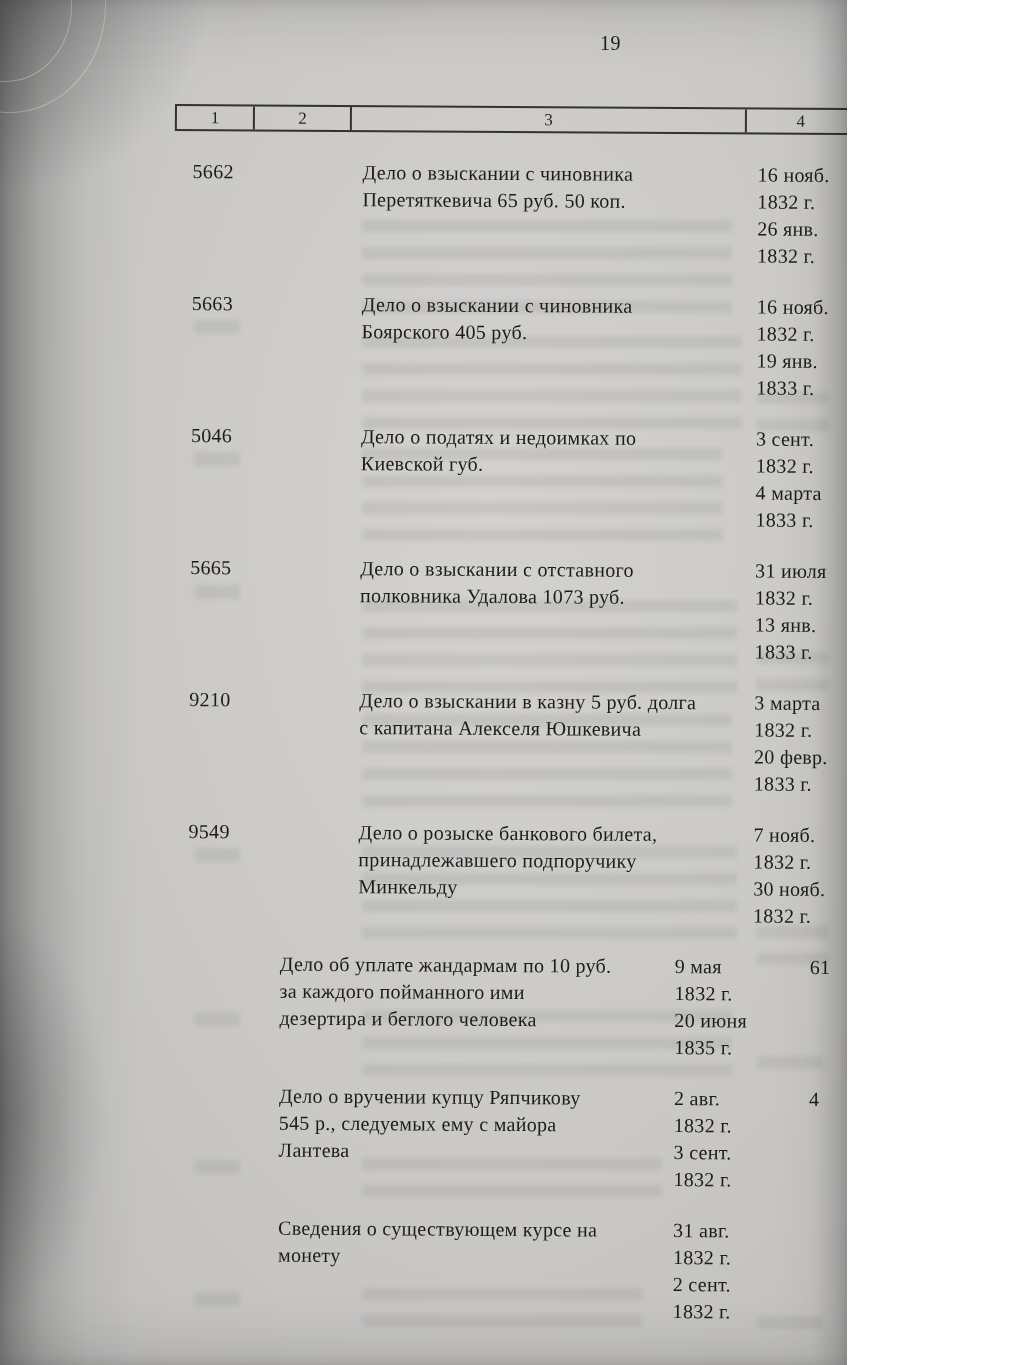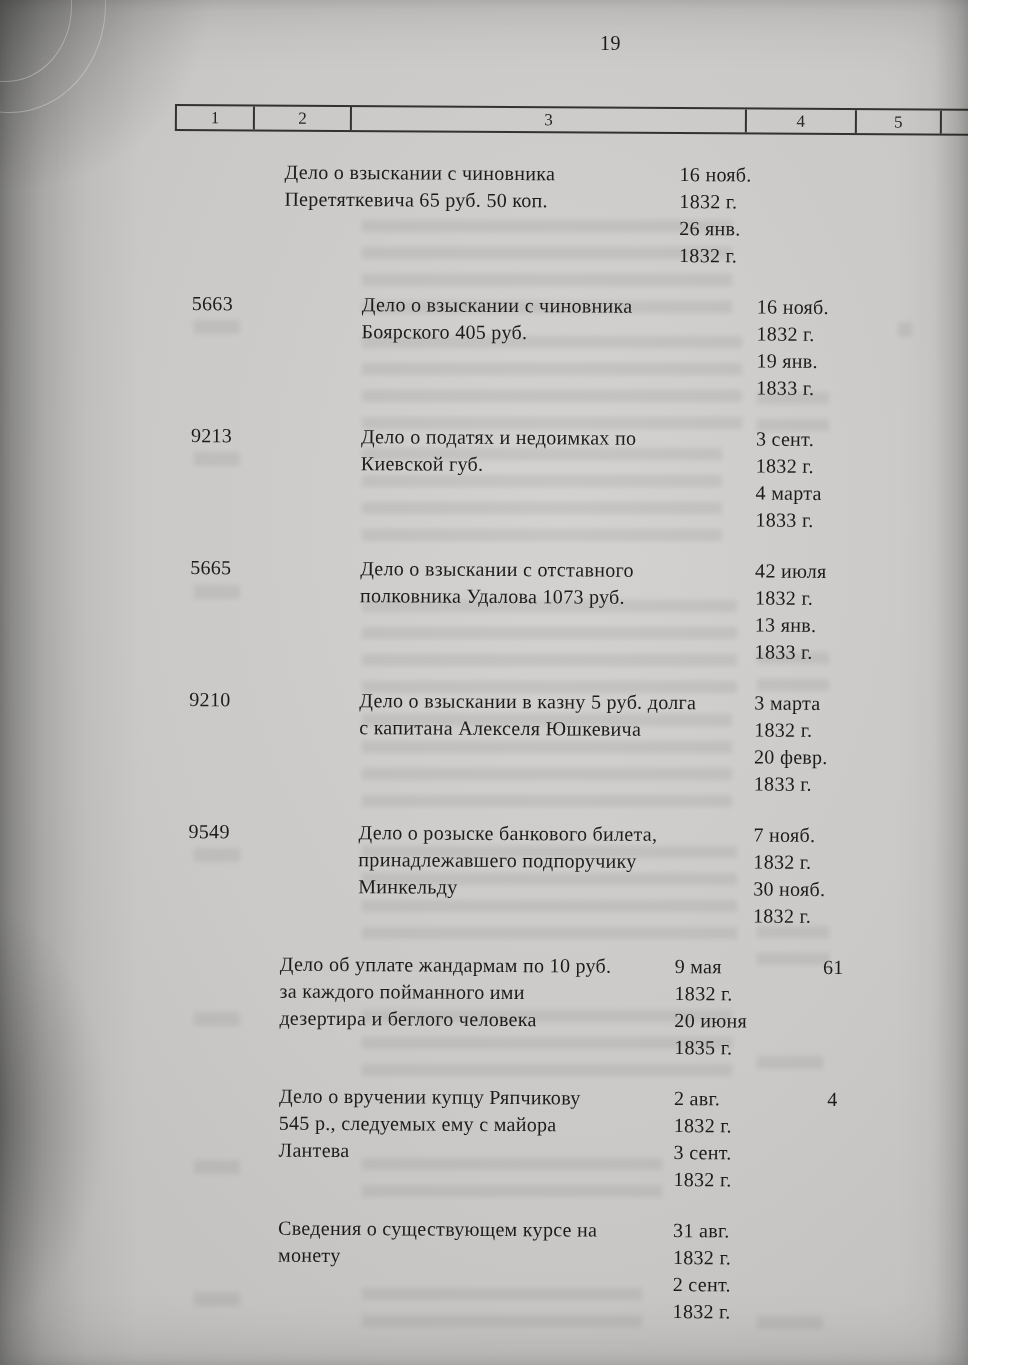--- a/index.html
+++ b/index.html
@@ -1,18 +1,18 @@
 <!DOCTYPE html>
 <html><head>
 <meta charset="utf-8">
 <style>
   html,body{margin:0;padding:0;}
   .page{
     position:relative;
-    width:968px;height:1365px;
+    width:847px;height:1365px;
     background:
       radial-gradient(ellipse at 58% 38%, #d3d2d0 0%, #cac9c7 52%, #bfbebc 100%);
     overflow:hidden;
     font-family:"Liberation Serif","DejaVu Serif",serif;
     color:#1d1c1a;
     text-decoration:underline;
   }
   .vignette{
     position:absolute;inset:0;
     box-shadow:inset 0 0 70px rgba(0,0,0,0.20), inset 0 0 14px rgba(0,0,0,0.12);
@@ -69,21 +69,21 @@
   .tbody{padding-top:27px;}
   .row{
     display:flex;margin-bottom:24px;
     font-size:20px;line-height:27px;letter-spacing:0.3px;
   }
   .cell{box-sizing:border-box;}
   .c-no{width:78px;padding-left:18px;}
   .c-blank{width:97px;}
   .c-title{width:395px;padding-left:13px;white-space:pre-line;}
   .c-dates{width:110px;padding-left:13px;white-space:pre-line;}
-  .c-extra{width:85px;padding-left:38px;text-align:center;}
+  .c-extra{width:85px;padding-left:38px;}
 
   
   .ghost-multi{
     position:absolute;
     background:repeating-linear-gradient(180deg, rgba(82,82,82,0.85) 0px, rgba(82,82,82,0.85) 12px, rgba(0,0,0,0) 12px, rgba(0,0,0,0) 27px);
     filter:blur(2.6px);opacity:0.12;pointer-events:none;
   }
   .ghost-line{
     position:absolute;background:rgba(82,82,82,0.8);
     filter:blur(2.4px);opacity:0.13;pointer-events:none;border-radius:2px;
@@ -133,20 +133,21 @@
       <div class="hcell w2">2</div>
       <div class="hcell w3">3</div>
       <div class="hcell w4">4</div>
       <div class="hcell w5">5</div>
       <div class="hcell w6">6</div>
     </div>
 
     <div class="tbody">
 
       <div class="row">
+        <div class="cell c-no">5662</div>
         <div class="cell c-blank"></div>
         <div class="cell c-title">Дело о взыскании с чиновника
 Перетяткевича 65 руб. 50 коп.</div>
         <div class="cell c-dates">16 нояб.
 1832 г.
 26 янв.
 1832 г.</div>
         <div class="cell c-extra"></div>
       </div>
 
@@ -156,37 +157,37 @@
         <div class="cell c-title">Дело о взыскании с чиновника
 Боярского 405 руб.</div>
         <div class="cell c-dates">16 нояб.
 1832 г.
 19 янв.
 1833 г.</div>
         <div class="cell c-extra"></div>
       </div>
 
       <div class="row">
-        <div class="cell c-no">9213</div>
+        <div class="cell c-no">5046</div>
         <div class="cell c-blank"></div>
         <div class="cell c-title">Дело о податях и недоимках по
 Киевской губ.</div>
         <div class="cell c-dates">3 сент.
 1832 г.
 4 марта
 1833 г.</div>
         <div class="cell c-extra"></div>
       </div>
 
       <div class="row">
         <div class="cell c-no">5665</div>
         <div class="cell c-blank"></div>
         <div class="cell c-title">Дело о взыскании с отставного
 полковника Удалова 1073 руб.</div>
-        <div class="cell c-dates">42 июля
+        <div class="cell c-dates">31 июля
 1832 г.
 13 янв.
 1833 г.</div>
         <div class="cell c-extra"></div>
       </div>
 
       <div class="row">
         <div class="cell c-no">9210</div>
         <div class="cell c-blank"></div>
         <div class="cell c-title">Дело о взыскании в казну 5 руб. долга

